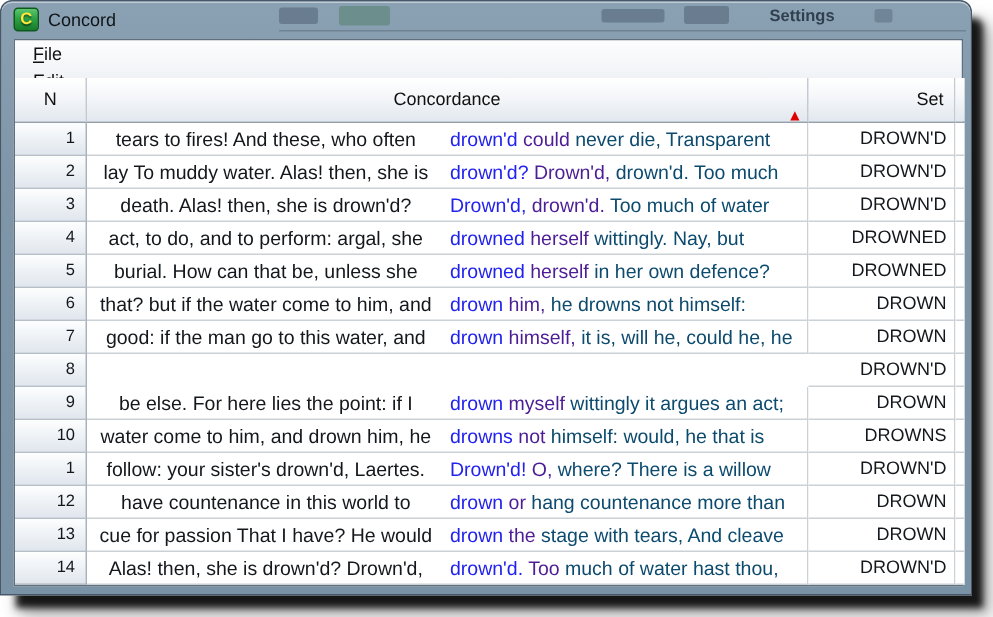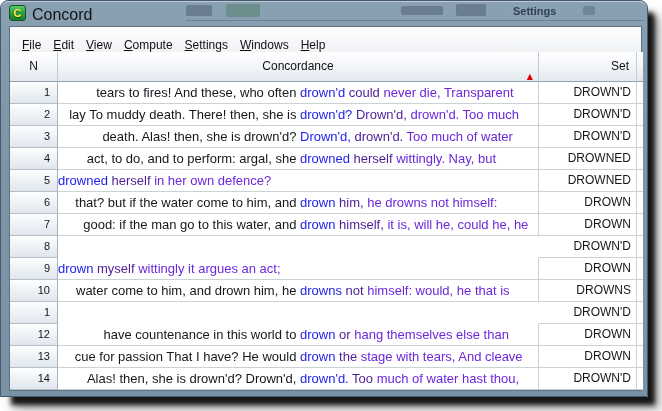--- a/index.html
+++ b/index.html
@@ -22,39 +22,39 @@
   }
   .app-icon {
     position:absolute; left:8px; top:4px; width:17px; height:16px;
     border-radius:3px;
     background:linear-gradient(180deg,#5cc66e 0%, #2da344 45%, #177c2c 100%);
     border:1px solid #0e5a1e;
     color:#ffe83d; font-weight:bold; font-size:11px; line-height:14px;
     text-align:center; text-shadow:0 1px 1px rgba(0,0,0,0.5);
   }
   .title-text {
-    position:absolute; left:31px; top:5px; font-size:16px; color:#101418;
+    position:absolute; left:31px; top:5px; font-size:12px; color:#101418;
   }
   
   .ghost { position:absolute; background:rgba(38,54,70,0.32); border-radius:2px; }
   .ghost-line { position:absolute; background:rgba(10,20,30,0.20); }
   .ghost-text {
     position:absolute; font-size:11px; font-weight:bold; color:rgba(22,36,50,0.78);
   }
 
   
   .client {
     position:absolute; left:8px; top:25px; width:633px; height:365px;
     background:#ffffff; border:1px solid #5f707e;
   }
   .menubar {
     position:absolute; left:0; top:0; width:100%; height:37px;
     background:linear-gradient(180deg,#fdfdfe 0%, #f3f5f8 55%, #e8ecf1 100%);
     border-bottom:1px solid #d4d9df;
-    display:flex; align-items:center; padding-left:6px;
+    display:flex; align-items:flex-start; padding-left:6px;flex-direction:column;
   }
   .menu-item {
     font-size:12px; color:#111; padding:2px 6px; white-space:pre; cursor:default;
   }
   .menu-item u { text-decoration:underline; }
 
   
   .table {
     position:absolute; left:0; top:25px; width:633px; height:338px;
     border-right:1px solid #98a2ac; border-bottom:1px solid #98a2ac;
@@ -92,26 +92,26 @@
   }
   .cell.set {
     left:529px; width:98px; background:#fff;
     border-right:1px solid #ccd1d6; border-bottom:1px solid #ccd1d6;
     font-size:12px; color:#14181c; text-align:right; padding-right:5px; white-space:nowrap;
   }
   .cell.fil {
     left:627px; width:6px; background:#fff; border-bottom:1px solid #ccd1d6;
   }
   .pre {
-    display:inline-flex; width:242px; justify-content:flex-end;
+    display:inline-flex; width:242px; justify-content:center;
     overflow:hidden; white-space:pre; vertical-align:top;
   }
   .kw  { color:#2222ee; white-space:pre; }
   .mid { color:#4c1d95; white-space:pre; }
-  .post{ color:#6d28d9; white-space:pre;text-align:right; }
+  .post{ color:#0c4a6e; white-space:pre;text-align:right; }
 </style>
 </head>
 <body>
 
 <div class="window">
 
   <div class="titlebar">
     <div class="ghost" style="left:185px; top:4px; width:26px; height:11px;"></div>
     <div class="ghost" style="left:225px; top:3px; width:34px; height:13px; background:rgba(55,110,70,0.35);"></div>
     <div class="ghost" style="left:400px; top:5px; width:42px; height:9px;"></div>
@@ -148,42 +148,42 @@
       <div class="tbody" id="tbody">
   <div class="trow">
     <div class="cell n">1</div>
     <div class="cell conc"><span class="pre"><span class="pre-inner">tears to fires! And these, who often </span></span><span class="kw">drown'd</span><span class="mid"> could</span><span class="post"> never die, Transparent</span></div>
     <div class="cell set">DROWN'D</div>
     <div class="cell fil"></div>
   </div>
 
   <div class="trow">
     <div class="cell n">2</div>
-    <div class="cell conc"><span class="pre"><span class="pre-inner">lay To muddy death. There! then, she is </span></span><span class="kw">drown'd?</span><span class="mid"> Drown'd,</span><span class="post"> drown'd. Too much</span></div>
+    <div class="cell conc"><span class="pre"><span class="pre-inner">lay To muddy water. Alas! then, she is </span></span><span class="kw">drown'd?</span><span class="mid"> Drown'd,</span><span class="post"> drown'd. Too much</span></div>
     <div class="cell set">DROWN'D</div>
     <div class="cell fil"></div>
   </div>
 
   <div class="trow">
     <div class="cell n">3</div>
     <div class="cell conc"><span class="pre"><span class="pre-inner">death. Alas! then, she is drown'd? </span></span><span class="kw">Drown'd,</span><span class="mid"> drown'd.</span><span class="post"> Too much of water</span></div>
     <div class="cell set">DROWN'D</div>
     <div class="cell fil"></div>
   </div>
 
   <div class="trow">
     <div class="cell n">4</div>
     <div class="cell conc"><span class="pre"><span class="pre-inner">act, to do, and to perform: argal, she </span></span><span class="kw">drowned</span><span class="mid"> herself</span><span class="post"> wittingly. Nay, but</span></div>
     <div class="cell set">DROWNED</div>
     <div class="cell fil"></div>
   </div>
 
   <div class="trow">
     <div class="cell n">5</div>
-    <div class="cell conc"><span class="kw">drowned</span><span class="mid"> herself</span><span class="post"> in her own defence?</span></div>
+    <div class="cell conc"><span class="pre"><span class="pre-inner">burial. How can that be, unless she </span></span><span class="kw">drowned</span><span class="mid"> herself</span><span class="post"> in her own defence?</span></div>
     <div class="cell set">DROWNED</div>
     <div class="cell fil"></div>
   </div>
 
   <div class="trow">
     <div class="cell n">6</div>
     <div class="cell conc"><span class="pre"><span class="pre-inner">that? but if the water come to him, and </span></span><span class="kw">drown</span><span class="mid"> him,</span><span class="post"> he drowns not himself:</span></div>
     <div class="cell set">DROWN</div>
     <div class="cell fil"></div>
   </div>
@@ -196,41 +196,42 @@
   </div>
 
   <div class="trow">
     <div class="cell n">8</div>
     <div class="cell set">DROWN'D</div>
     <div class="cell fil"></div>
   </div>
 
   <div class="trow">
     <div class="cell n">9</div>
-    <div class="cell conc"><span class="kw">drown</span><span class="mid"> myself</span><span class="post"> wittingly it argues an act;</span></div>
+    <div class="cell conc"><span class="pre"><span class="pre-inner">be else. For here lies the point: if I </span></span><span class="kw">drown</span><span class="mid"> myself</span><span class="post"> wittingly it argues an act;</span></div>
     <div class="cell set">DROWN</div>
     <div class="cell fil"></div>
   </div>
 
   <div class="trow">
     <div class="cell n">10</div>
     <div class="cell conc"><span class="pre"><span class="pre-inner">water come to him, and drown him, he </span></span><span class="kw">drowns</span><span class="mid"> not</span><span class="post"> himself: would, he that is</span></div>
     <div class="cell set">DROWNS</div>
     <div class="cell fil"></div>
   </div>
 
   <div class="trow">
     <div class="cell n">1</div>
+    <div class="cell conc"><span class="pre"><span class="pre-inner">follow: your sister's drown'd, Laertes. </span></span><span class="kw">Drown'd!</span><span class="mid"> O,</span><span class="post"> where? There is a willow</span></div>
     <div class="cell set">DROWN'D</div>
     <div class="cell fil"></div>
   </div>
 
   <div class="trow">
     <div class="cell n">12</div>
-    <div class="cell conc"><span class="pre"><span class="pre-inner">have countenance in this world to </span></span><span class="kw">drown</span><span class="mid"> or</span><span class="post"> hang themselves else than</span></div>
+    <div class="cell conc"><span class="pre"><span class="pre-inner">have countenance in this world to </span></span><span class="kw">drown</span><span class="mid"> or</span><span class="post"> hang countenance more than</span></div>
     <div class="cell set">DROWN</div>
     <div class="cell fil"></div>
   </div>
 
   <div class="trow">
     <div class="cell n">13</div>
     <div class="cell conc"><span class="pre"><span class="pre-inner">cue for passion That I have? He would </span></span><span class="kw">drown</span><span class="mid"> the</span><span class="post"> stage with tears, And cleave</span></div>
     <div class="cell set">DROWN</div>
     <div class="cell fil"></div>
   </div>

